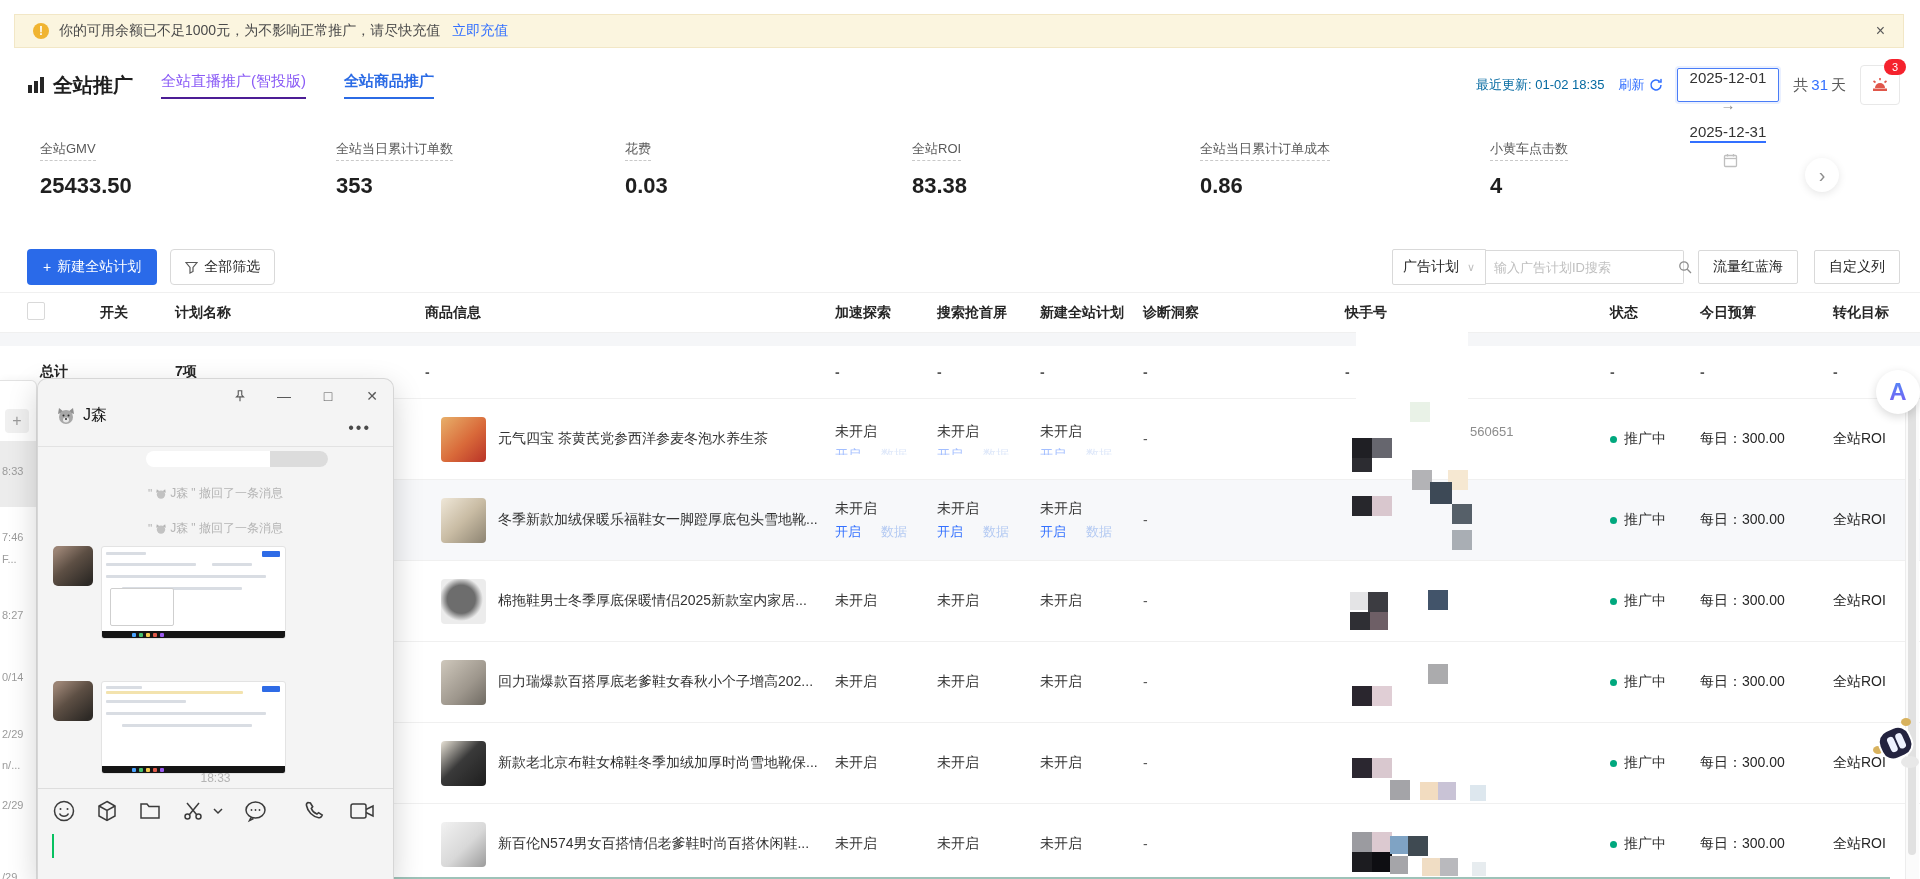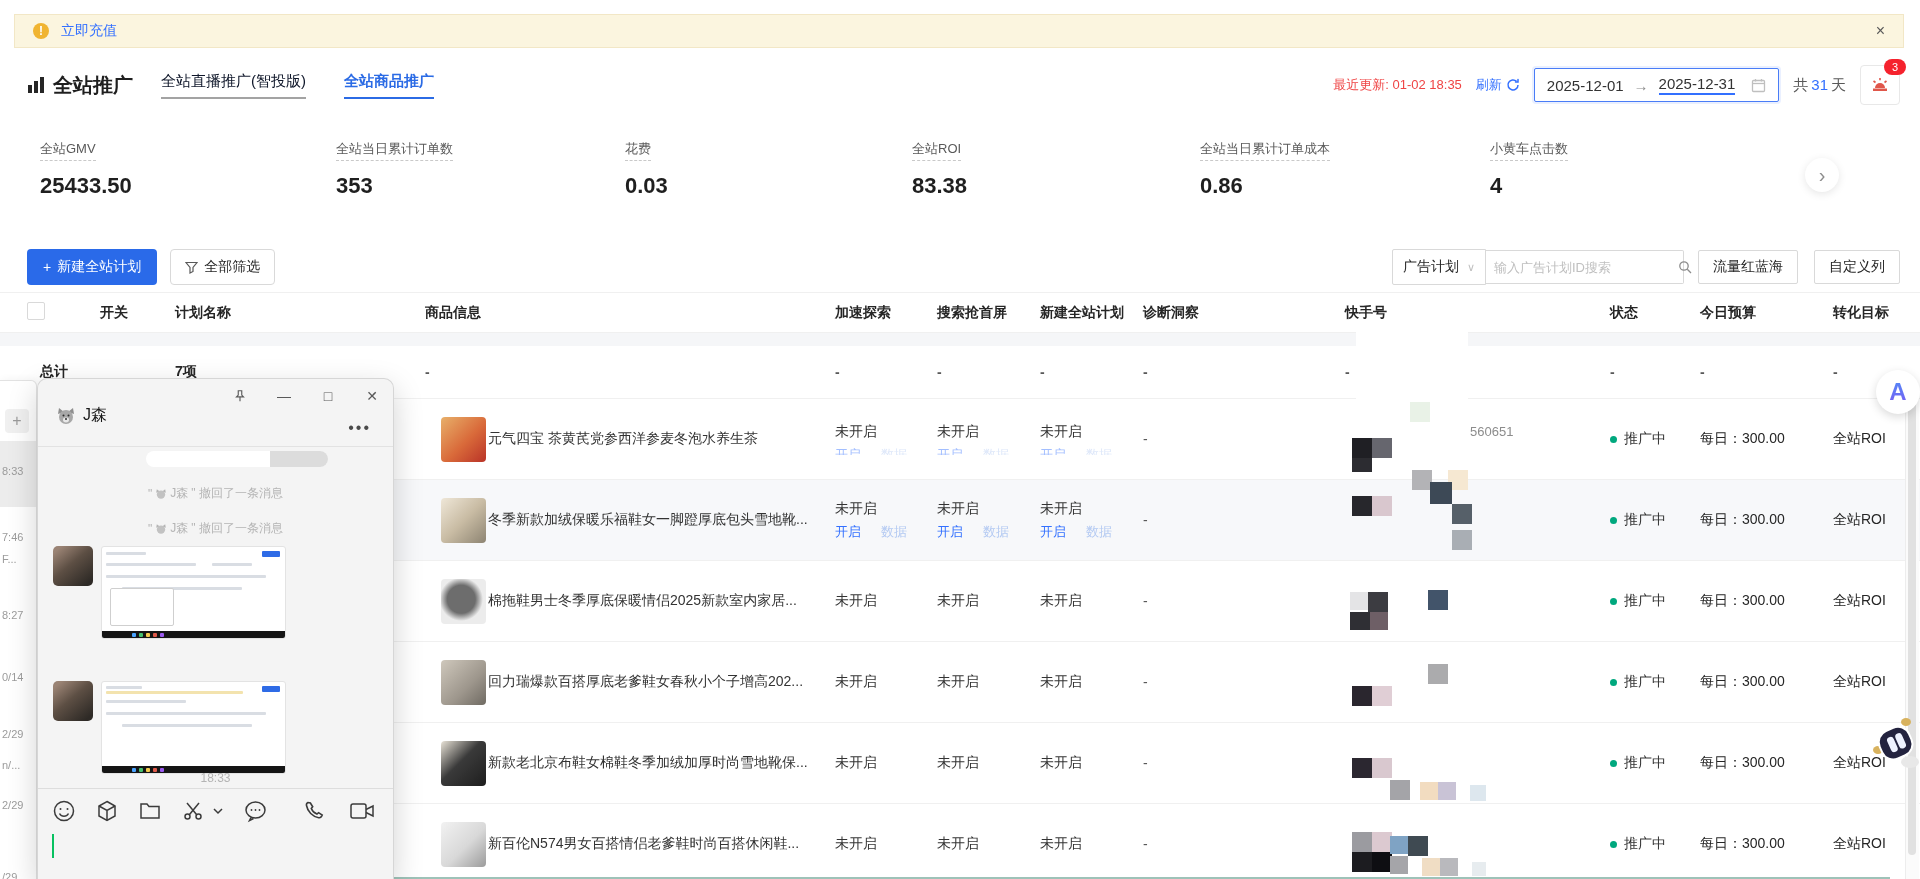--- a/index.html
+++ b/index.html
@@ -11,26 +11,26 @@
 .warn-ic{width:16px;height:16px;border-radius:50%;background:#f0b431;color:#fff;font-size:12px;font-weight:bold;display:flex;align-items:center;justify-content:center;flex:0 0 auto;}
 .banner-text{color:#4a4a4a;font-size:14px;}
 .banner-link{color:#3370ff;font-size:14px;cursor:pointer;margin-left:2px;}
 .banner-close{margin-left:auto;color:#595959;font-size:16px;cursor:pointer;line-height:1;}
 
 
 .phead{position:absolute;left:27px;top:62px;right:20px;height:46px;display:flex;align-items:center;}
 .ptitle{display:flex;align-items:center;gap:8px;font-size:20px;font-weight:bold;color:#1f1f1f;}
 .tabs{display:flex;align-items:center;margin-left:28px;gap:38px;}
 .tab{font-size:15px;padding-bottom:6px;cursor:pointer;}
-.tab.inactive{color:#0f172a;border-bottom:2px solid #a3a3a3;}
+.tab.inactive{color:#8b5cf6;border-bottom:2px solid #4c1d95;}
 .tab.active{color:#2b6be5;font-weight:bold;border-bottom:2px solid #2b6be5;}
 .phead-right{margin-left:auto;display:flex;align-items:center;gap:14px;}
-.updated{color:#ef4444;font-size:13px;}
+.updated{color:#0369a1;font-size:13px;}
 .refresh{color:#3370ff;font-size:13px;display:flex;align-items:center;gap:4px;cursor:pointer;}
-.daterange{display:flex;align-items:center;gap:10px;border:1px solid #4a7df7;box-shadow:0 0 0 2px rgba(51,112,255,.10);border-radius:2px;height:32px;padding:0 12px;font-size:15px;color:#333;background:#fff;}
+.daterange{display:flex;align-items:center;gap:10px;border:1px solid #4a7df7;box-shadow:0 0 0 2px rgba(51,112,255,.10);border-radius:2px;height:32px;padding:0 12px;font-size:15px;color:#333;background:#fff;flex-direction:column;}
 .daterange .end{border-bottom:2px solid #3370ff;padding-bottom:1px;}
 .days{font-size:15px;color:#595959;}
 .days b{color:#3370ff;font-weight:normal;padding:0 3px;}
 .alarm{position:relative;width:38px;height:38px;border:1px solid #e8e8e8;border-radius:4px;background:#fff;display:flex;align-items:center;justify-content:center;cursor:pointer;}
 .alarm-badge{position:absolute;top:-7px;right:-7px;min-width:16px;height:16px;border-radius:8px;background:#f5222d;color:#fff;font-size:11px;display:flex;align-items:center;justify-content:center;padding:0 3px;}
 
 
 .stats{position:absolute;left:0;top:140px;width:1920px;height:80px;}
 .stat{position:absolute;top:0;}
 .stat .lbl{font-size:13px;color:#595959;border-bottom:1px dashed #c9c9c9;padding-bottom:2px;display:inline-block;}
@@ -58,21 +58,21 @@
 .t-gap{height:13px;background:#f5f6f8;}
 .t-summary{height:52px;font-weight:bold;}
 .t-item{height:81px;border-top:1px solid #f0f0f0;}
 .t-item.alt{background:#f7f8fa;justify-content:center;}
 .cell{flex:0 0 auto;box-sizing:border-box;padding-right:8px;}
 .c-check{width:73px;}.c-switch{width:75px;}.c-name{width:250px;}.c-prod{width:410px;}
 .c-accel{width:102px;}.c-screen{width:103px;}.c-kw{width:103px;}.c-diag{width:202px;}
 .c-ks{width:265px;position:relative;}.c-status{width:90px;}.c-budget{width:133px;}.c-target{width:87px;}
 .chk{width:16px;height:16px;border:1px solid #d9d9d9;border-radius:2px;background:#fff;display:inline-block;cursor:pointer;}
 .dash{color:#595959;}
-.prod{display:flex;align-items:center;gap:2px;padding-left:16px;}
+.prod{display:flex;align-items:center;gap:12px;padding-left:16px;}
 .pthumb{width:45px;height:45px;border-radius:4px;flex:0 0 auto;}
 .pt0{background:linear-gradient(135deg,#e8b06a 0%,#d96a3a 55%,#b93327 100%);}
 .pt1{background:linear-gradient(135deg,#efe7d8 0%,#c9bca4 50%,#8d8472 100%);}
 .pt2{background:radial-gradient(circle at 45% 45%,#6d6d6d 0 40%,#ececec 62%);}
 .pt3{background:linear-gradient(135deg,#cfc8bc 0%,#9d968c 60%,#6f6a62 100%);}
 .pt4{background:linear-gradient(135deg,#e8e2d6 0%,#3a3a3a 45%,#1e1e1e 100%);}
 .pt5{background:linear-gradient(135deg,#f2f2f2 0%,#d8d8d8 55%,#9b9b9b 100%);}
 .pname{font-size:14px;color:#333;max-width:330px;white-space:nowrap;overflow:hidden;text-overflow:ellipsis;}
 .state{color:#333;}
 .subs{margin-top:5px;font-size:13px;white-space:nowrap;}
@@ -135,20 +135,21 @@
 
 svg{display:block;}
 </style>
 </head>
 <body>
 
 <div class="screen">
 
   <div class="banner">
     <span class="warn-ic">!</span>
+    <span class="banner-text">你的可用余额已不足1000元，为不影响正常推广，请尽快充值</span>
     <a class="banner-link">立即充值</a>
     <span class="banner-close">×</span>
   </div>
 
   <div class="phead">
     <div class="ptitle">
       <span>
         <svg width="18" height="18" viewBox="0 0 18 18">
             <rect x="1" y="9" width="4" height="8" fill="#262626"></rect>
             <rect x="7" y="5" width="4" height="12" fill="#262626"></rect>

